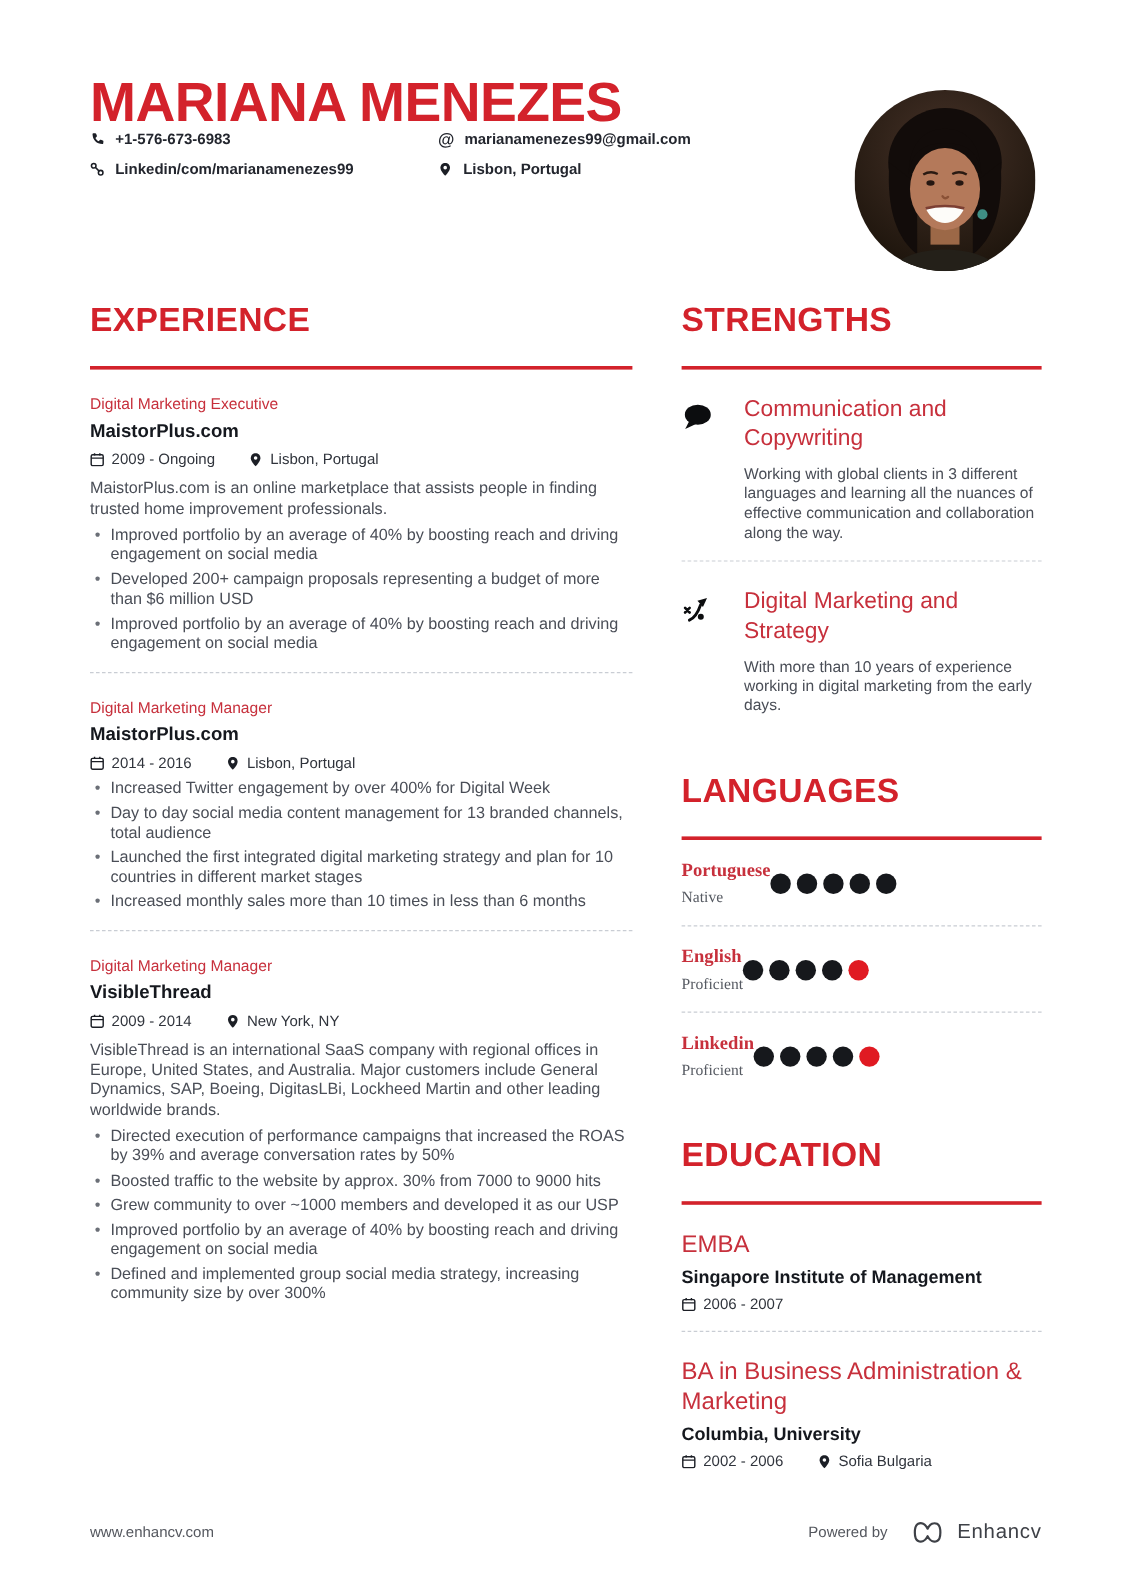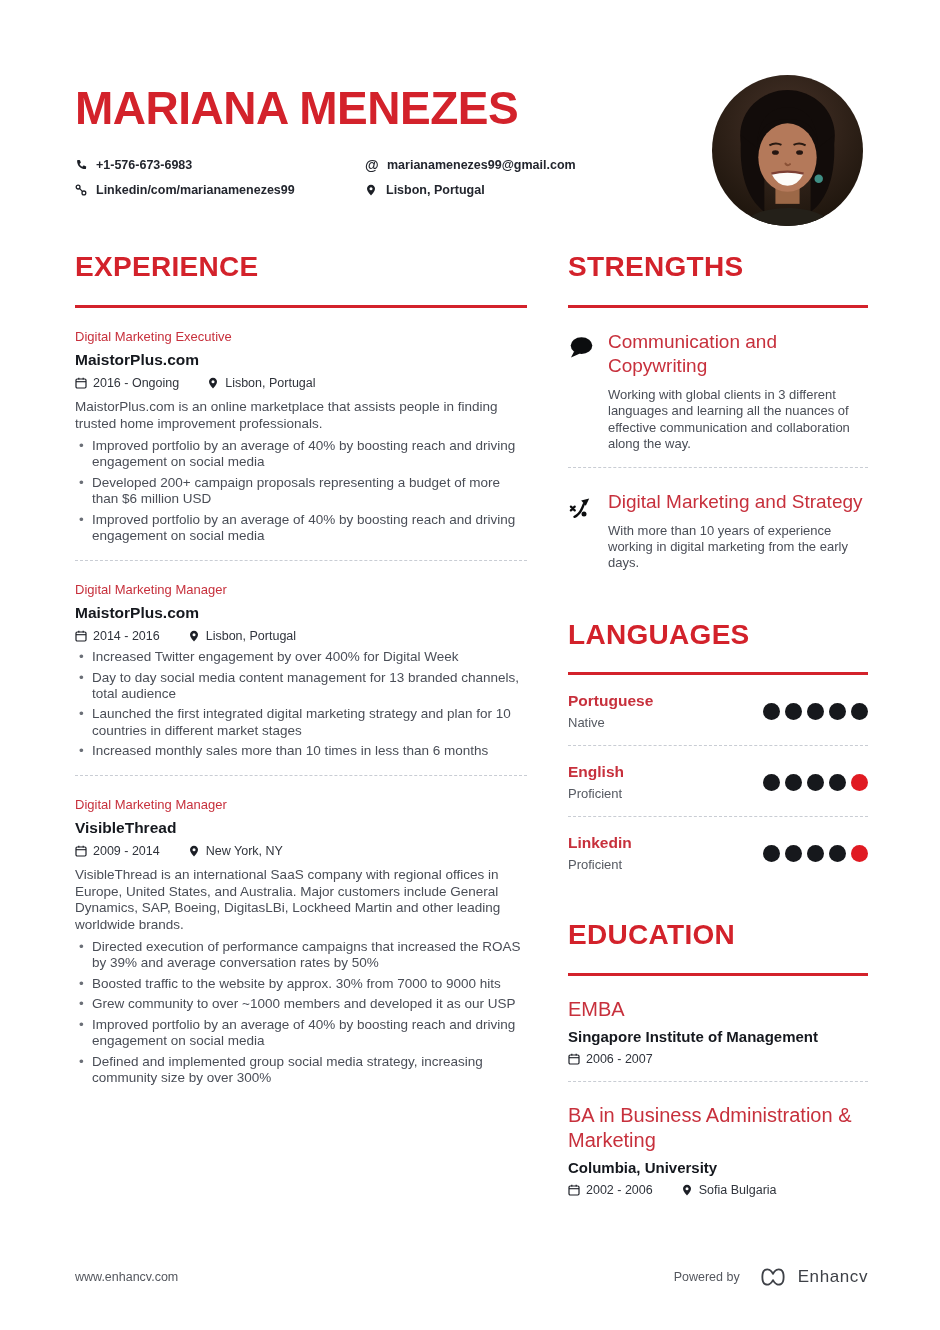--- a/index.html
+++ b/index.html
@@ -6,23 +6,23 @@
   html,body { background:#fff; }
   body {
     width:940px; height:1330px; position:relative; overflow:hidden;
     font-family:"Liberation Sans", sans-serif; color:#22252c;
   }
   :root {
     --accent:#d3222b; --title-red:#c7303c;
     --dot-black:#16181c; --dot-red:#e01a22;
     --body-grey:#4a4e57; --dark:#15181e; --meta:#30343c;
   }
-  .header { position:absolute; left:75px; top:85px; width:600px; }
+  .header { position:absolute; left:75px; top:62px; width:600px; }
   .name { font-size:46px; font-weight:800; letter-spacing:-0.5px; line-height:1; color:var(--accent); }
-  .contacts { margin-top:26px; display:grid; grid-template-columns:290px auto; row-gap:10px; }
+  .contacts { display:grid; grid-template-columns:290px auto; row-gap:10px; }
   .contact { display:flex; align-items:center; gap:9px; font-size:12.5px; font-weight:700; color:#23262e; }
   .ic { width:12px; height:12px; color:#1c1f26; flex:none; }
   .at-glyph { font-size:14px; font-weight:700; width:13px; text-align:center; flex:none; }
 
   .photo { position:absolute; left:712px; top:75px; width:151px; height:151px; border-radius:50%; overflow:hidden; }
   .photo svg { display:block; width:100%; height:100%; }
 
   .columns { position:absolute; left:75px; top:252px; display:flex; gap:41px; }
   .col-left { width:452px; }
   .col-right { width:300px; }
@@ -38,27 +38,27 @@
   .entry-title { font-size:13px; font-weight:400; color:var(--title-red); line-height:1.25; }
   .entry-company { font-size:15.5px; font-weight:700; color:var(--dark); margin-top:6px; }
   .entry-meta { display:flex; gap:28px; align-items:center; margin-top:7px; font-size:12.5px; color:var(--meta); }
   .meta-item { display:flex; align-items:center; gap:6px; }
   .entry-summary { margin-top:9px; font-size:13.5px; line-height:1.22; color:var(--body-grey); }
   .bullets { list-style:none; margin-top:6px; padding-left:17px; }
   .bullets li { position:relative; font-size:13.5px; line-height:1.22; color:var(--body-grey); margin-top:4px; }
   .bullets li::before { content:"\2022"; position:absolute; left:-13px; color:#6b6f77; }
   .divider { border-top:1px dashed #c9cdd4; margin:15px 0 0; }
 
-  .strength { display:flex; gap:13px; margin-top:22px; }
+  .strength { display:flex; gap:25px; margin-top:22px; }
   .strength-icon { flex:none; width:27px; padding-top:5px; color:#0c0d0f; }
   .strength-icon svg { width:26px; height:26px; }
   .strength-title { font-size:19px; font-weight:400; color:var(--title-red); line-height:1.3; }
   .strength-desc { margin-top:8px; font-size:13px; line-height:1.25; color:var(--body-grey); max-width:262px; }
 
-  .lang-row { display:flex; justify-content:space-between; align-items:center; margin-top:17px; }
+  .lang-row { display:flex; align-items:center; margin-top:17px;font-family:Liberation Serif, serif; }
   .lang-name { font-size:15.5px; font-weight:700; color:var(--title-red); }
   .lang-level { margin-top:5px; font-size:13px; color:#565a62; }
   .dots { display:flex; gap:5px; }
   .dot { width:17px; height:17px; border-radius:50%; }
   .dot-black { background:var(--dot-black); }
   .dot-red { background:var(--dot-red); }
 
   .edu { margin-top:21px; }
   .edu-degree { font-size:20px; font-weight:400; color:var(--title-red); line-height:1.25; }
   .edu-school { font-size:15px; font-weight:700; color:var(--dark); margin-top:6px; }
@@ -172,21 +172,21 @@
     <h2 class="section-title">EXPERIENCE</h2>
 
     <article class="entry">
       <h3 class="entry-title">Digital Marketing Executive</h3>
       <div class="entry-company">MaistorPlus.com</div>
       <div class="entry-meta">
         <span class="meta-item">
           <svg class="ic">
               <use href="#i-cal"></use>
             </svg>
-          <span>2016 - Ongoing</span>
+          <span>2009 - Ongoing</span>
         </span>
         <span class="meta-item">
           <svg class="ic">
               <use href="#i-pin"></use>
             </svg>
           <span>Lisbon, Portugal</span>
         </span>
       </div>
       <p class="entry-summary">MaistorPlus.com is an online marketplace that assists people in finding trusted home improvement professionals.</p>
       <ul class="bullets">

